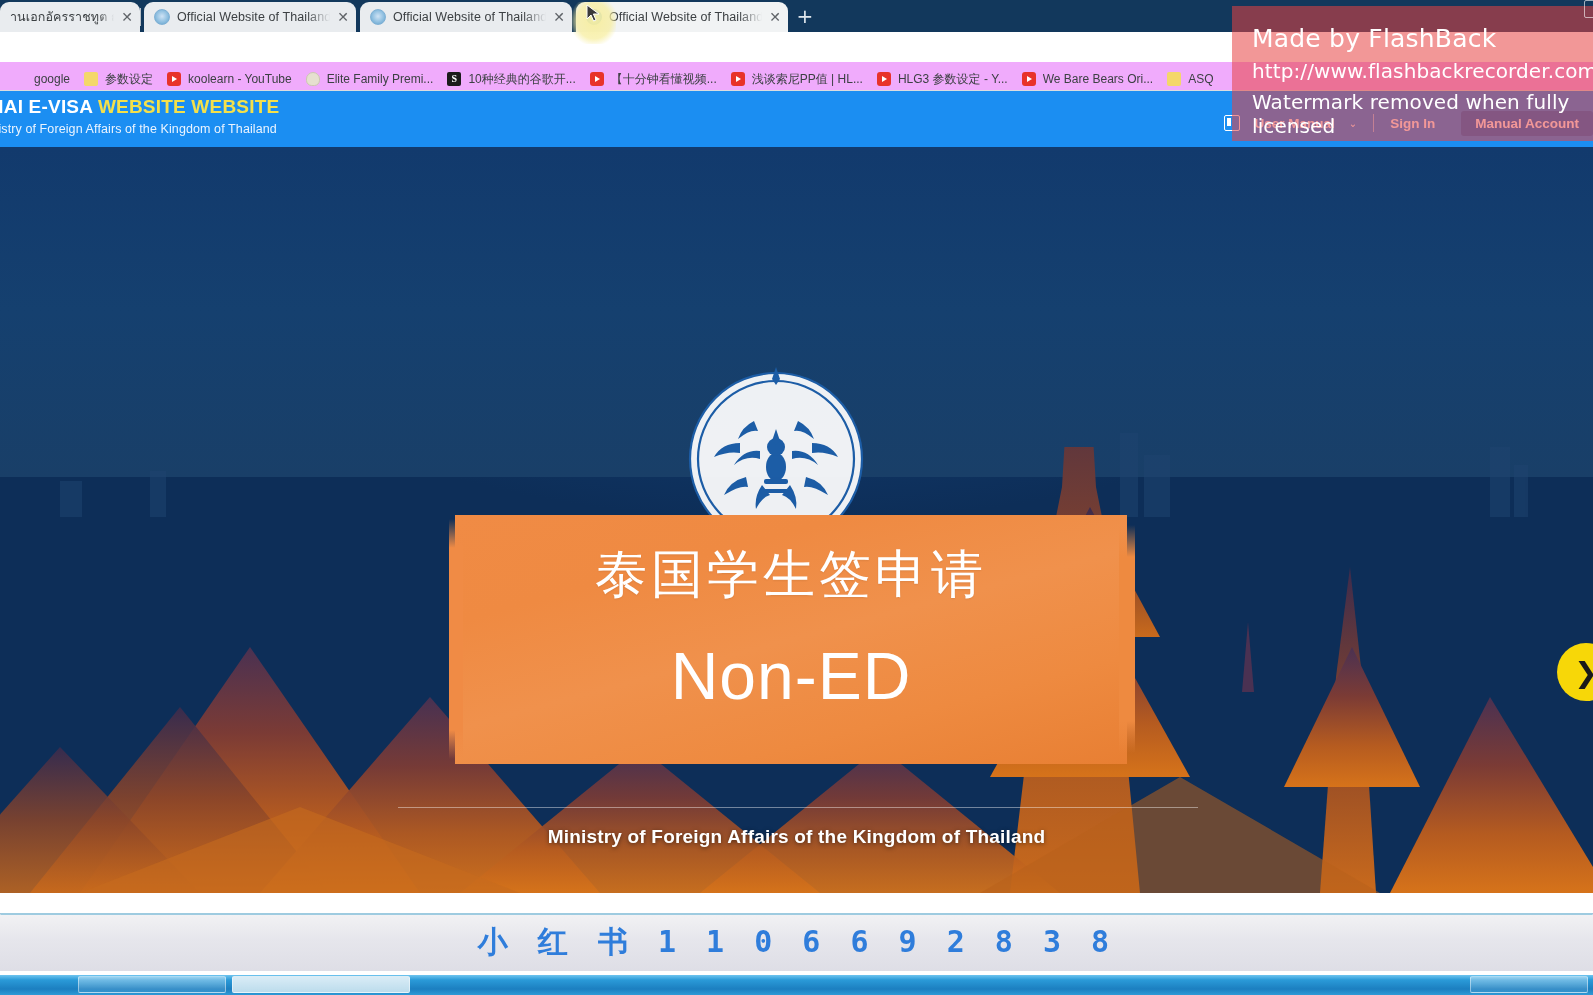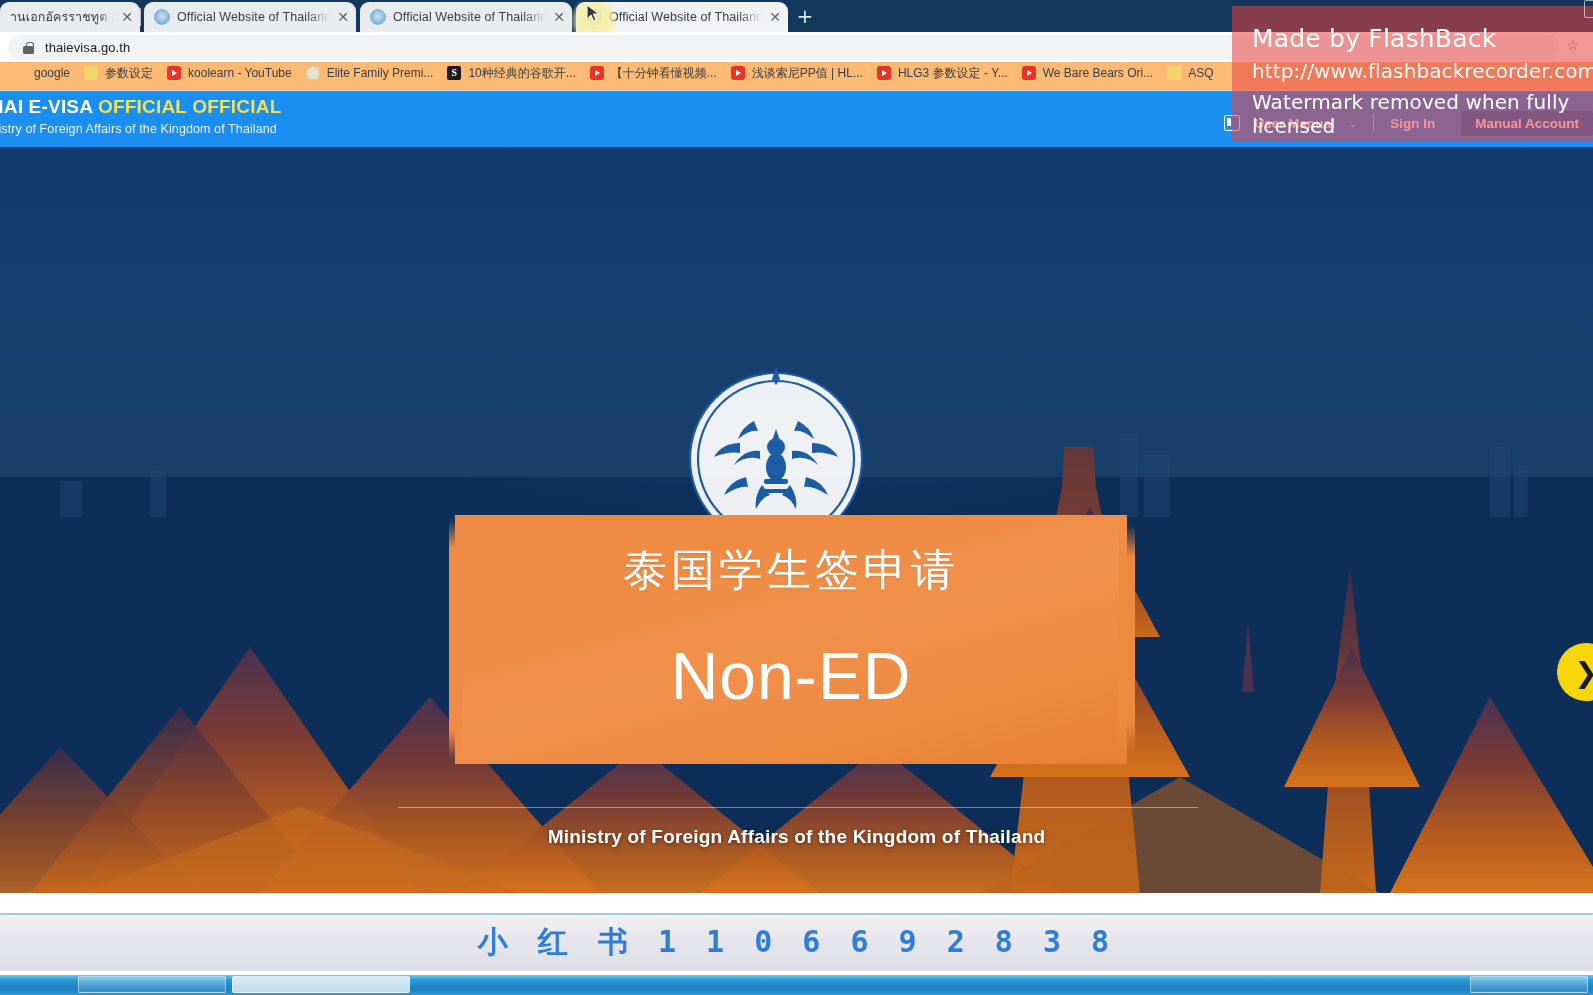--- a/index.html
+++ b/index.html
@@ -85,22 +85,22 @@
     border-radius: 3px 3px 0 0;
   }
   .omnibox-url { font-size: 13px; color: #202124; letter-spacing: .1px; }
   .omni-star {
     position: absolute; right: 14px; top: 5px; color: #5f6368;
     font-size: 14px; font-family: "DejaVu Sans", sans-serif;
   }
 
   .chrome-bookmarks {
     position: absolute; left: 0; top: 62px; width: 1593px; height: 29px;
-    background: #fdba74;
-    display: flex; align-items: flex-start; padding-left: 6px;
+    background: #f0abfc;
+    display: flex; align-items: flex-end; padding-left: 6px;
     border-bottom: 1px solid #dadce0;
   }
   .bm {
     display: flex; align-items: center; height: 22px;
     padding: 0 7px; flex: 0 0 auto; max-width: 152px; overflow: hidden;
   }
   .bm-ico { flex: 0 0 14px; width: 14px; height: 14px; margin-right: 7px; border-radius: 2px; }
   .bm-ico.folder { background: #f4d76a; border-radius: 2px; }
   .bm-ico.yt { background: #e8322a; border-radius: 3px; position: relative; }
   .bm-ico.yt::after {
@@ -179,21 +179,21 @@
     content: ""; position: absolute; left: -6px; top: 4px; width: 14px; height: 240px;
     background: linear-gradient(180deg, rgba(240,139,69,0) 0%, #f08b45 12%, #f08b45 88%, rgba(240,139,69,0) 100%);
   }
   .banner::after {
     content: ""; position: absolute; right: -8px; top: 10px; width: 16px; height: 228px;
     background: linear-gradient(180deg, rgba(238,138,64,0) 0%, #ee8a40 14%, #ee8a40 86%, rgba(238,138,64,0) 100%);
   }
   .banner-title {
     position: absolute; left: 0; right: 0; top: 32px;
     text-align: center; color: #ffffff;
-    font-size: 44px; line-height: 1.05; letter-spacing: 4px;
+    font-size: 52px; line-height: 1.05; letter-spacing: 4px;
     font-family: "DejaVu Sans", sans-serif; font-weight: 300;
     text-shadow: 0 1px 2px rgba(0,0,0,.08);
   }
   .banner-sub {
     position: absolute; left: 0; right: 0; top: 128px;
     text-align: center; color: #ffffff;
     font-size: 66px; line-height: 1; letter-spacing: 1px;
     font-family: "Liberation Sans", sans-serif; font-weight: 300;
   }
 
@@ -284,27 +284,20 @@
     </div>
     <div class="tab-cursor"></div>
     <div class="cursor-arrow">
       <svg width="16" height="20" viewBox="0 0 16 20" style="position:absolute;left:0;top:0;">
         <path d="M1 1 L1 15 L5 11 L7.6 17 L10 16 L7.4 10 L13 10 Z" fill="#3a3a3a" stroke="#ffffff" stroke-width="1"></path>
       </svg>
     </div>
     <div class="newtab">+</div>
   </div>
 
-  <div class="chrome-toolbar">
-    <div class="omnibox">
-      <span class="lock-icon"></span>
-      <span class="omnibox-url">thaievisa.go.th</span>
-    </div>
-    <span class="omni-star">☆</span>
-  </div>
 
   <div class="chrome-bookmarks">
     <div class="bm">
       <span class="bm-ico plain"></span>
       <span class="bm-label">google</span>
     </div>
     <div class="bm">
       <span class="bm-ico folder"></span>
       <span class="bm-label">参数设定</span>
     </div>
@@ -339,21 +332,21 @@
     <div class="bm">
       <span class="bm-ico folder"></span>
       <span class="bm-label">ASQ</span>
     </div>
   </div>
 
   <div class="page">
 
     <div class="site-header">
       <div class="brand">
-        <div class="brand-line1"><span>THAI E-VISA </span><span class="gold">OFFICIAL OFFICIAL</span></div>
+        <div class="brand-line1"><span>THAI E-VISA </span><span class="gold">WEBSITE WEBSITE</span></div>
         <div class="brand-line2">Ministry of Foreign Affairs of the Kingdom of Thailand</div>
       </div>
 
       <div class="hdr-nav">
         <div class="hdr-nav-item">
           <span class="manual-icon"></span>
           <span>User Manual</span>
           <span class="caret-sm">⌄</span>
         </div>
         <div class="hdr-divider"></div>

